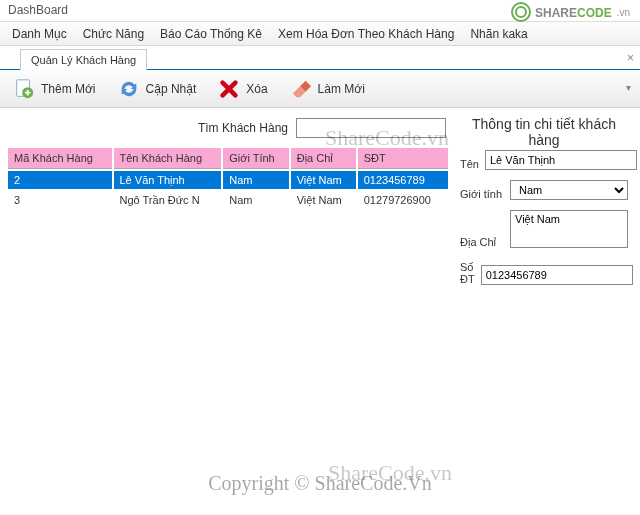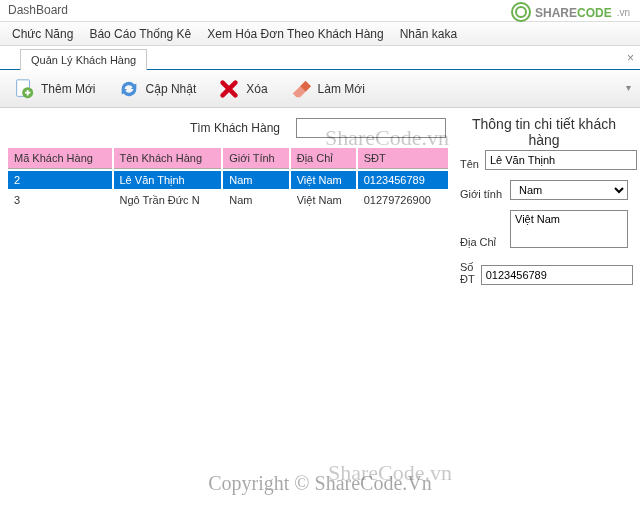--- a/index.html
+++ b/index.html
@@ -27,21 +27,21 @@
 
 
 .toolbar { height: 38px; display: flex; align-items: center; padding: 0 4px; background: linear-gradient(#fdfdfd,#eaeaea); border-bottom: 1px solid #d0d0d0; gap: 4px; position:relative;}
 .toolbtn { display: flex; align-items: center; gap: 6px; padding: 4px 8px; border: 1px solid transparent; border-radius: 2px; cursor: default; color:#333;}
 .ticon { width: 22px; height: 22px; display: inline-block; }
 .toolbar .overflow { position:absolute; right:4px; top:12px; width:10px; height:10px; color:#888; font-size:10px;}
 
 
 .content { display: flex; padding: 6px; gap: 4px; height: 400px; }
 .left { flex: 1; display: flex; flex-direction: column; }
-.searchrow { display: flex; align-items: center; justify-content: flex-end; gap: 16px; padding: 4px 4px 8px; }
+.searchrow { display: flex; align-items: center; justify-content: flex-end; gap: 8px; padding: 4px 4px 8px; }
 .searchlbl { color: #333; }
 .searchinput { width: 150px; height: 20px; border: 1px solid #888; padding: 0 4px; }
 
 
 .table { border: 0; }
 thead th { text-align: left; font-weight: 400; padding: 4px 6px; background: #f9a8d4; border-bottom: 1px solid #aaa; color: #333; font-size:11px;}
 tbody td { padding: 3px 6px; font-size: 11px; color: #333; }
 tr.sel td { background: #0078d7; color: #fff; }
 
 
@@ -66,20 +66,21 @@
 
 <div class="logo">
   <span class="logo-circle"></span>
   <span class="logo-text"><span>SHARE</span><b>CODE</b></span>
   <span class="logo-vn">.vn</span>
 </div>
 
 <div class="titlebar">DashBoard</div>
 
 <div class="menubar">
+  <div class="item">Danh Mục</div>
   <div class="item">Chức Năng</div>
   <div class="item">Báo Cáo Thống Kê</div>
   <div class="item">Xem Hóa Đơn Theo Khách Hàng</div>
   <div class="item">Nhãn kaka</div>
 </div>
 
 <div class="tabstrip">
   <div class="tab">Quản Lý Khách Hàng</div>
   <span class="tab-close">×</span>
 </div>

